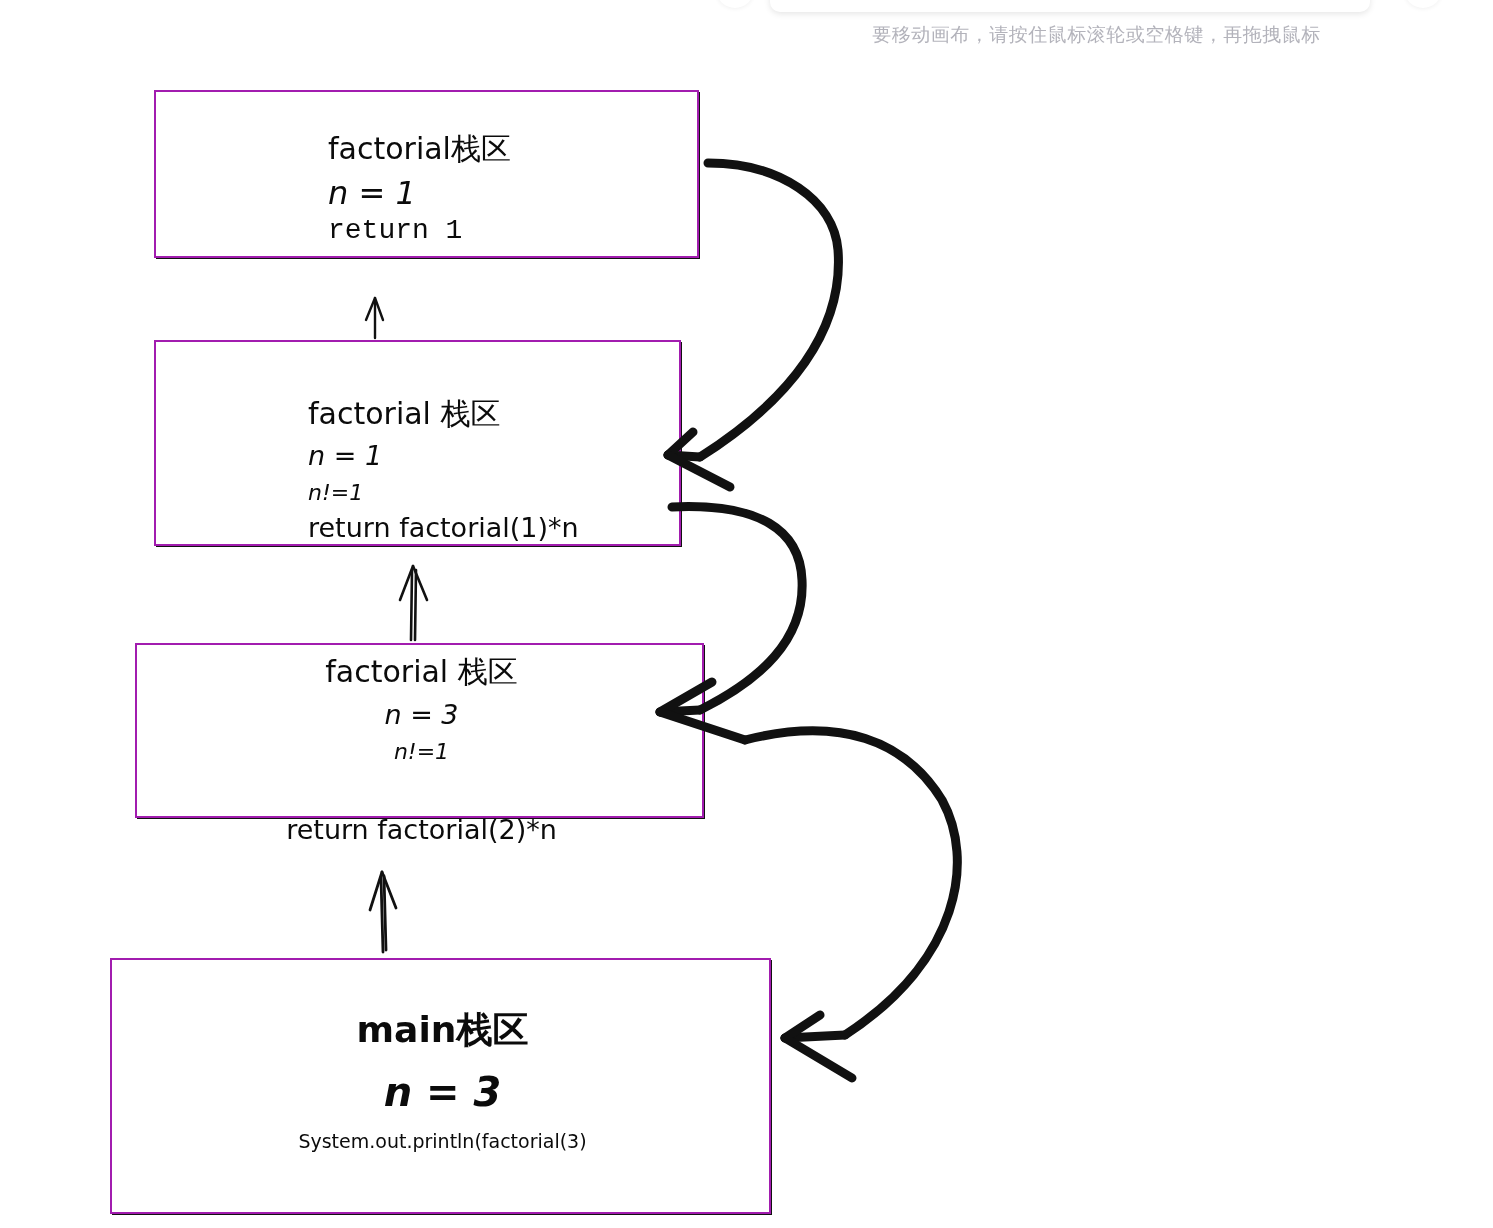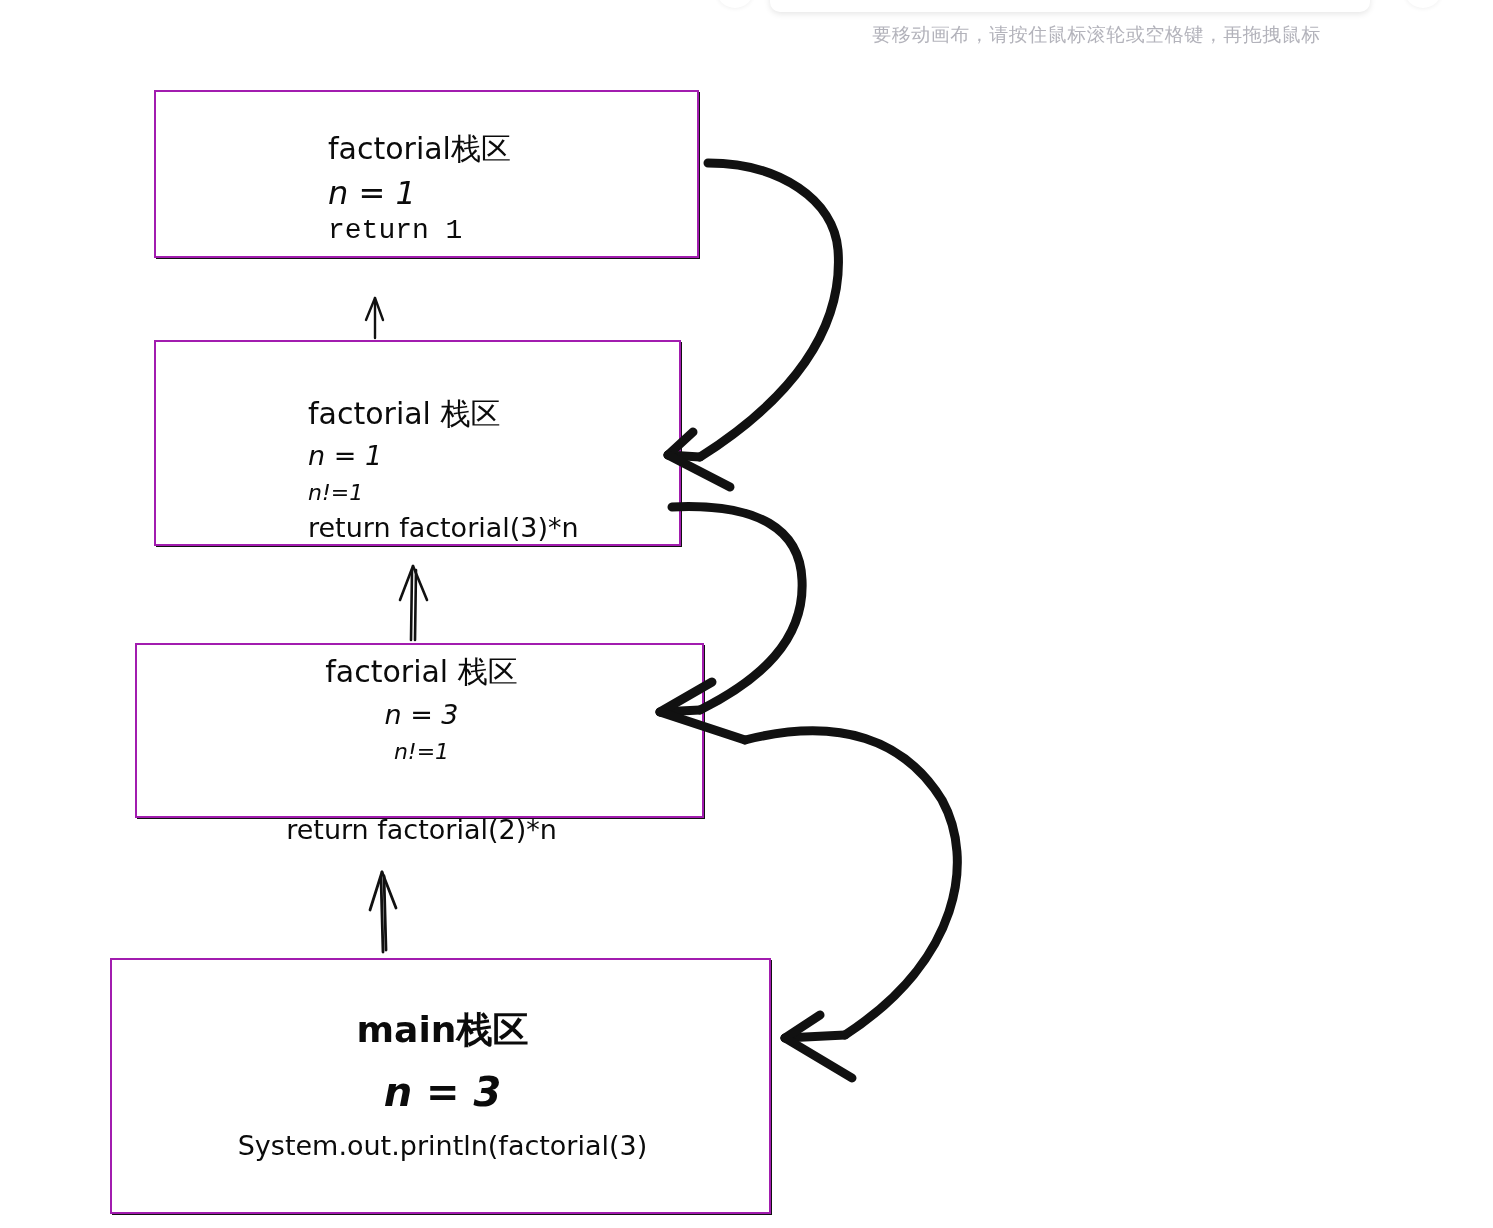--- a/index.html
+++ b/index.html
@@ -104,21 +104,21 @@
   .b3-line { width: 569px; left: 0; text-align: center; }
   #b3-title  { top: 12px;  font-size: 30px; }
   #b3-n      { top: 56px;  font-size: 27px; font-style: italic; }
   #b3-nf     { top: 96px;  font-size: 22px; font-style: italic; }
   #b3-return { top: 130px; font-size: 27px; margin-top: 41px; }
 
   
   .bm-line { width: 661px; left: 0; text-align: center; }
   #bm-title  { top: 52px;  font-size: 36px; font-weight: bold; }
   #bm-n      { top: 112px; font-size: 40px; font-weight: bold; font-style: italic; }
-  #bm-call   { top: 172px; font-size: 27px; }
+  #bm-call   { top: 172px; font-size: 19px; }
 
   #arrow-layer {
     position: absolute;
     left: 0; top: 0;
     width: 1493px;
     height: 1228px;
     pointer-events: none;
   }
 </style>
 </head>
@@ -137,21 +137,21 @@
   <div class="sketch-box" id="box-factorial-1">
     <div class="box-text hand" id="b1-title">factorial栈区</div>
     <div class="box-text hand" id="b1-n">n = 1</div>
     <div class="box-text hand" id="b1-return">return 1</div>
   </div>
 
   <div class="sketch-box" id="box-factorial-2">
     <div class="box-text hand" id="b2-title">factorial 栈区</div>
     <div class="box-text hand" id="b2-n">n = 1</div>
     <div class="box-text hand" id="b2-nf">n!=1</div>
-    <div class="box-text hand" id="b2-return">return factorial(3)*n</div>
+    <div class="box-text hand" id="b2-return">return factorial(1)*n</div>
   </div>
 
   <div class="sketch-box" id="box-factorial-3">
     <div class="box-text hand b3-line" id="b3-title">factorial 栈区</div>
     <div class="box-text hand b3-line" id="b3-n">n = 3</div>
     <div class="box-text hand b3-line" id="b3-nf">n!=1</div>
     <div class="box-text hand b3-line" id="b3-return">return factorial(2)*n</div>
   </div>
 
   <div class="sketch-box" id="box-main">

